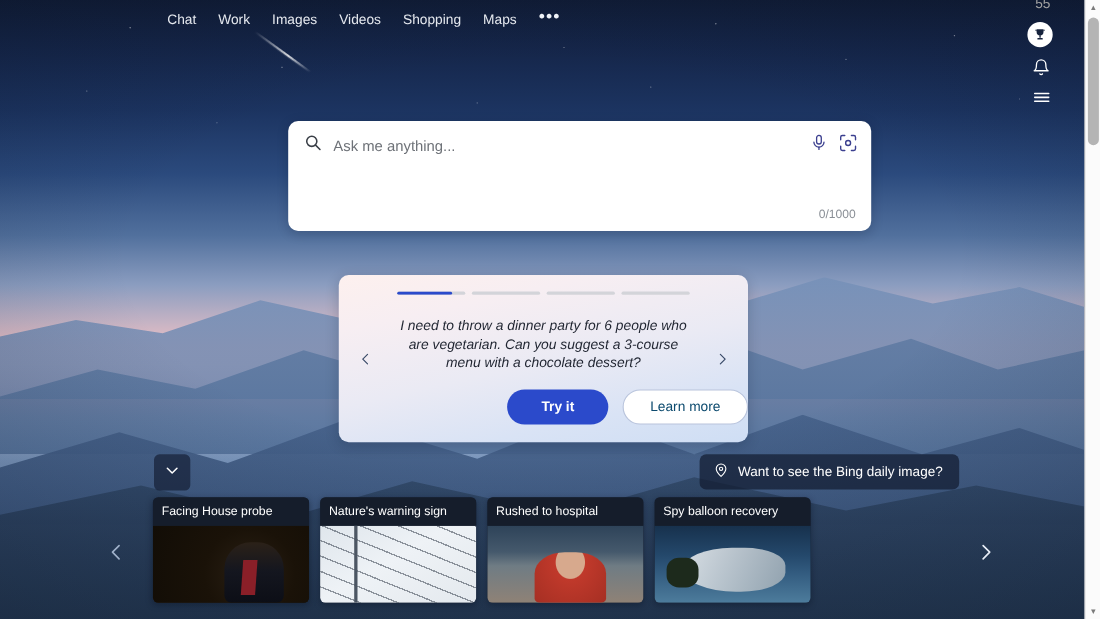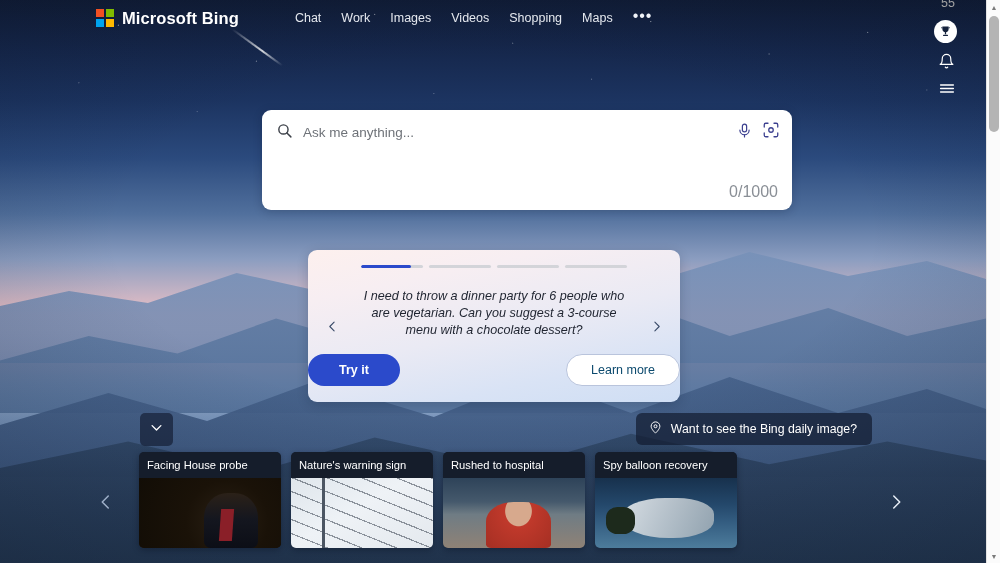--- a/index.html
+++ b/index.html
@@ -201,21 +201,21 @@
     font-family: "Liberation Sans", sans-serif;
     font-size: 13.5px;
     color: #2b2b2b;
     background: transparent;
   }
   .search-input::placeholder { color: #6e7278; }
   .search-actions { display: flex; align-items: center; gap: 9px; }
   .char-count {
     position: absolute;
     right: 14px; bottom: 9px;
-    font-size: 16px;
+    font-size: 11px;
     color: #8a8f96;
     margin-top: 26px;
   }
 
   
   .promo-card {
     position: absolute;
     left: 308px; top: 250px;
     width: 372px; height: 152px;
     border-radius: 9px;
@@ -249,21 +249,22 @@
     text-align: center;
     font-style: italic;
     font-size: 12.6px;
     line-height: 17px;
     color: #1f2430;
   }
   .promo-buttons {
     position: absolute;
     left: 0; right: 0; bottom: 16px;
     display: flex;
-    justify-content: space-between;
+    justify-content: flex-end;
+    gap: 13px;
   }
   .btn {
     border-radius: 18px;
     font-size: 12.5px;
     font-weight: 600;
     padding: 8px 24px;
     cursor: pointer;
     border: none;
     font-family: "Liberation Sans", sans-serif;
     white-space: nowrap;
@@ -466,29 +467,20 @@
   <div class="bg-stars"></div>
   <div class="bg-streak"></div>
   <div class="mtn mtn1"></div>
   <div class="mtn mtn2"></div>
   <div class="mtn mtn3"></div>
   <div class="mtn mtn4"></div>
   <div class="bg-vignette"></div>
 </div>
 
 <div class="header">
-  <div class="brand">
-    <span class="ms-logo">
-      <i style="background:#f25022"></i>
-      <i style="background:#7fba00"></i>
-      <i style="background:#00a4ef"></i>
-      <i style="background:#ffb900"></i>
-    </span>
-    <span class="brand-name">Microsoft Bing</span>
-  </div>
 
   <nav class="nav">
     <a class="nav-link" href="#">Chat</a>
     <a class="nav-link" href="#">Work</a>
     <a class="nav-link" href="#">Images</a>
     <a class="nav-link" href="#">Videos</a>
     <a class="nav-link" href="#">Shopping</a>
     <a class="nav-link" href="#">Maps</a>
     <span class="nav-more">•••</span>
   </nav>

